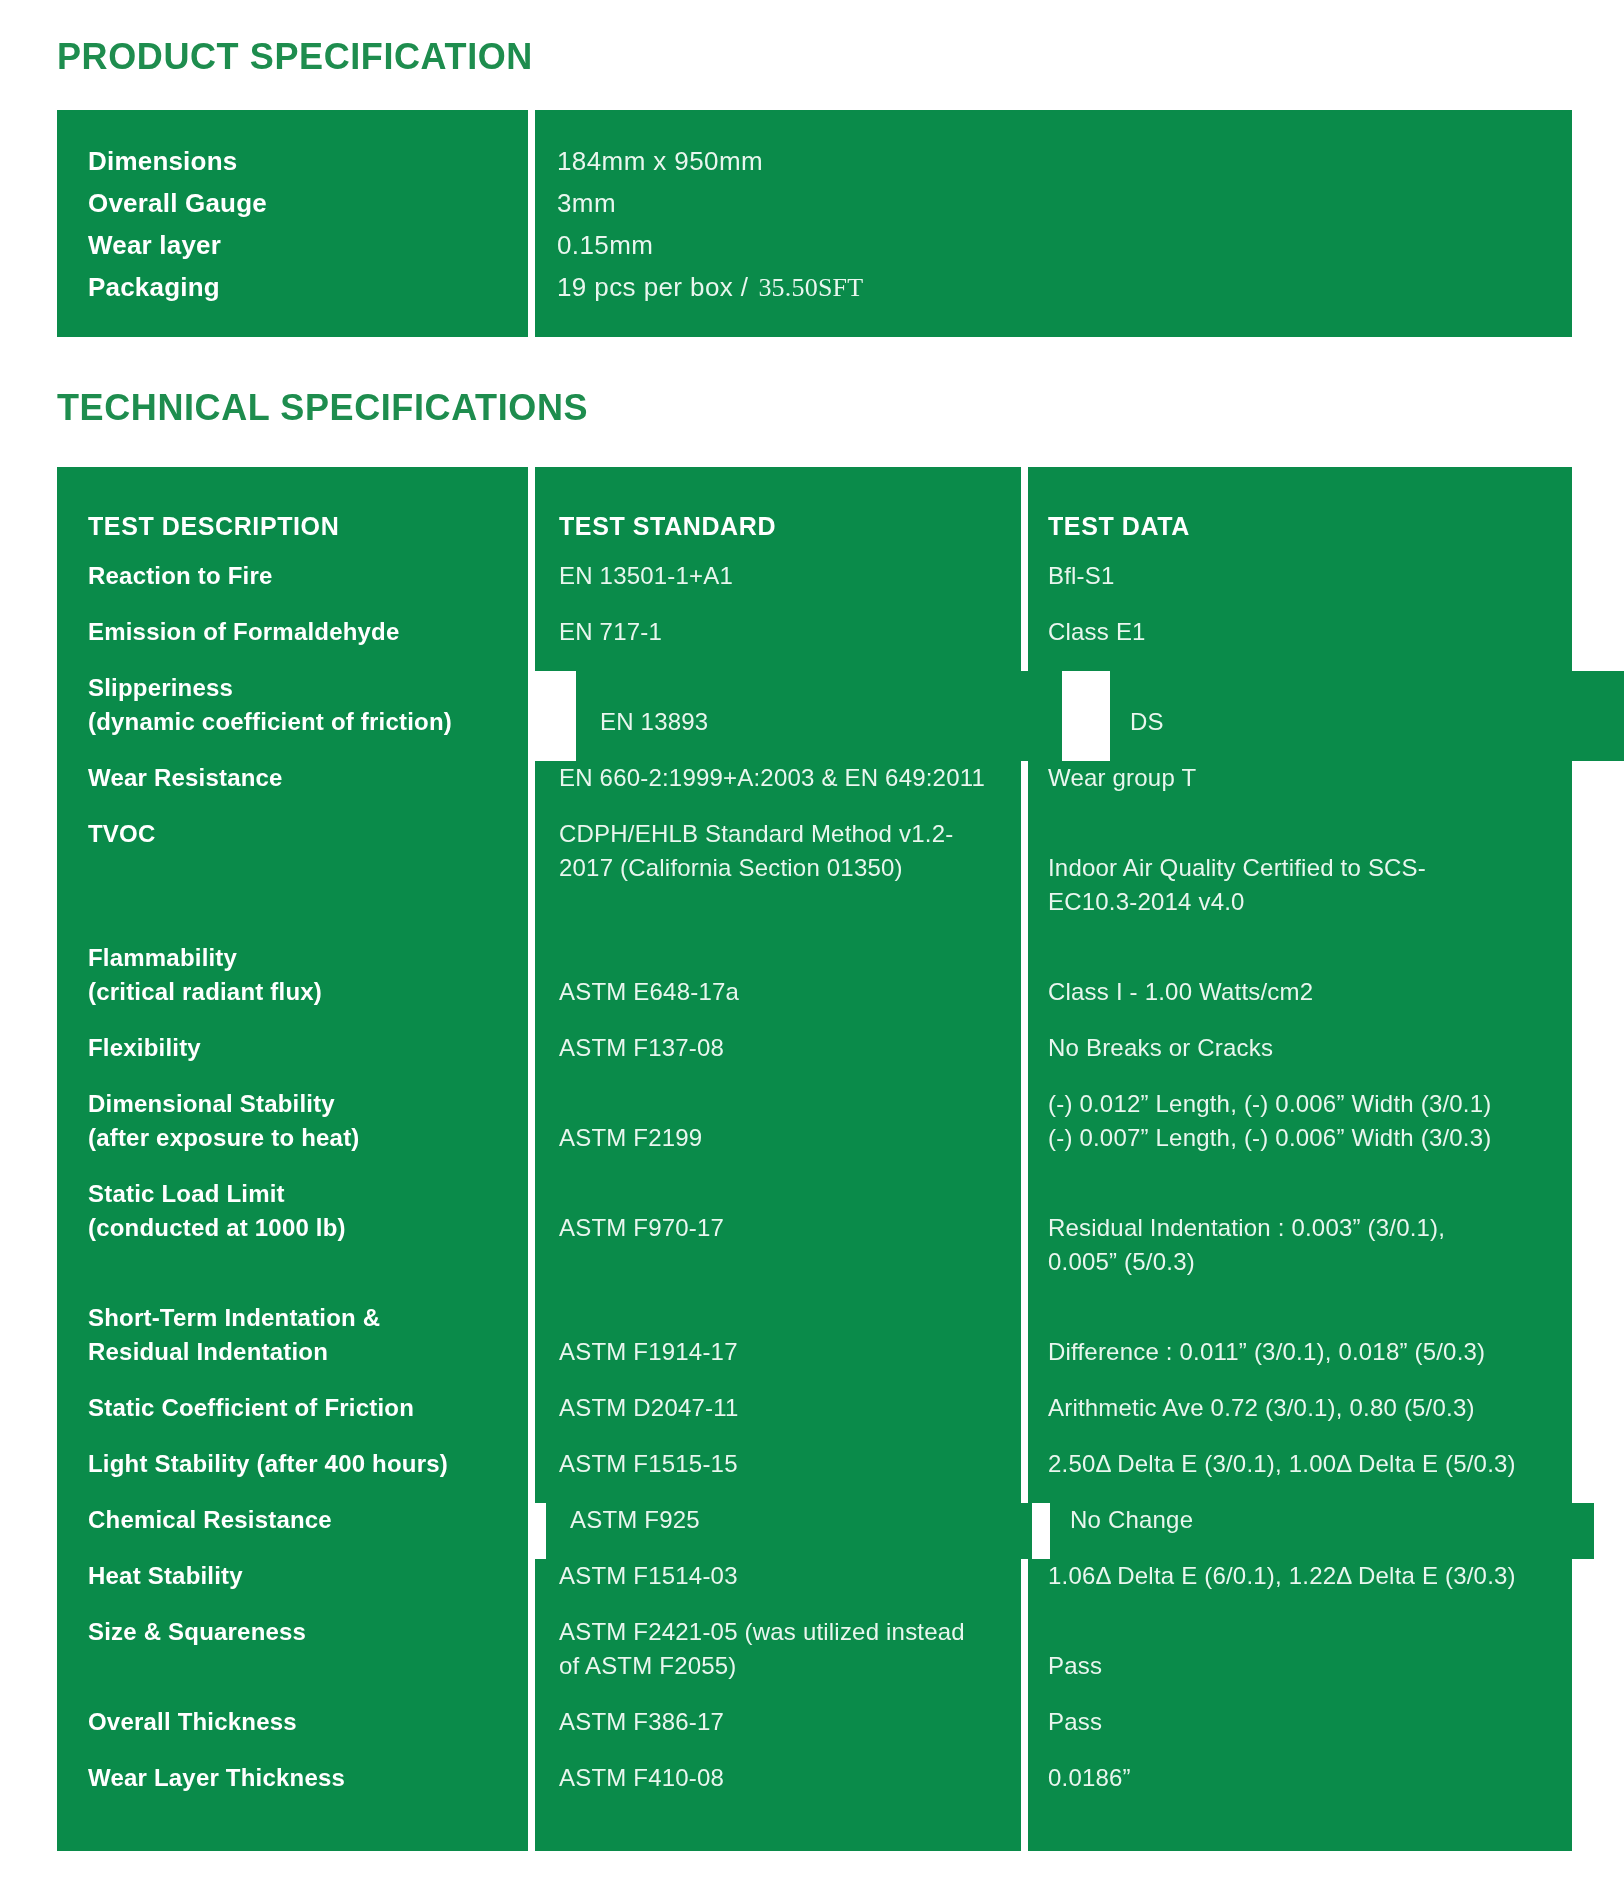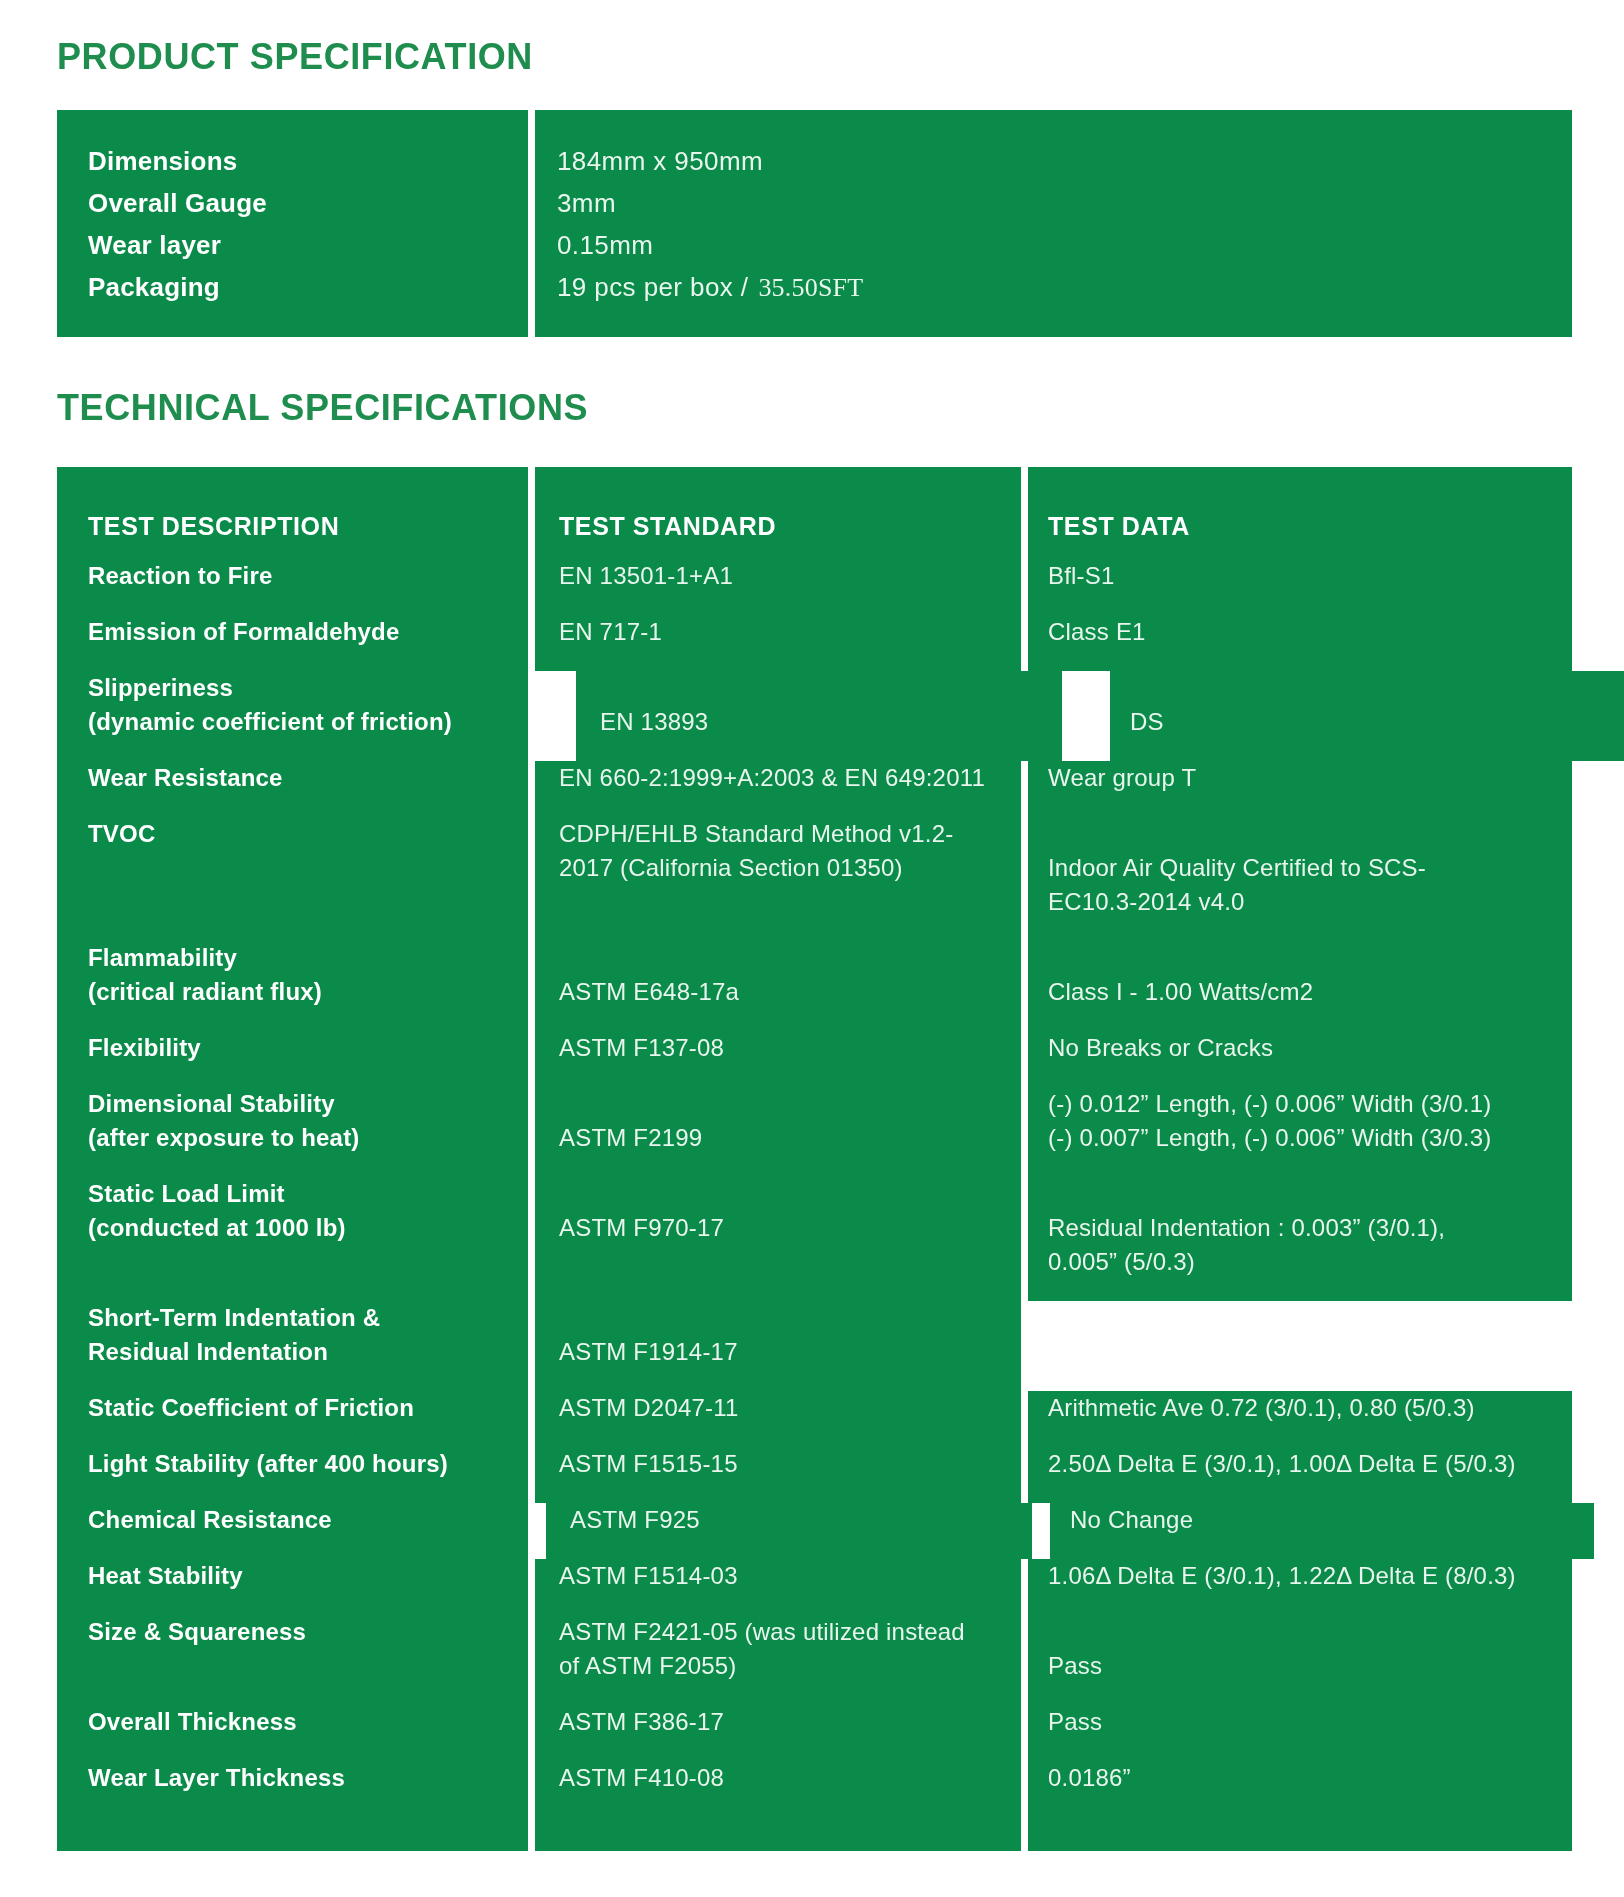--- a/index.html
+++ b/index.html
@@ -189,20 +189,24 @@
         </div>
         <div class="trow" style="min-height: 90px;">
           <div class="cell c1">
             <div class="ln b">Short-Term Indentation &amp;</div>
             <div class="ln b">Residual Indentation</div>
           </div>
           <div class="cell c2">
             <div class="ln"></div>
             <div class="ln">ASTM F1914-17</div>
           </div>
+          <div class="cell c3">
+            <div class="ln"></div>
+            <div class="ln">Difference : 0.011” (3/0.1), 0.018” (5/0.3)</div>
+          </div>
         </div>
         <div class="trow" style="min-height: 56px;">
           <div class="cell c1">
             <div class="ln b">Static Coefficient of Friction</div>
           </div>
           <div class="cell c2">
             <div class="ln">ASTM D2047-11</div>
           </div>
           <div class="cell c3">
             <div class="ln">Arithmetic Ave 0.72 (3/0.1), 0.80 (5/0.3)</div>
@@ -231,21 +235,21 @@
           </div>
         </div>
         <div class="trow" style="min-height: 56px;">
           <div class="cell c1">
             <div class="ln b">Heat Stability</div>
           </div>
           <div class="cell c2">
             <div class="ln">ASTM F1514-03</div>
           </div>
           <div class="cell c3">
-            <div class="ln">1.06Δ Delta E (3/0.1), 1.22Δ Delta E (8/0.3)</div>
+            <div class="ln">1.06Δ Delta E (6/0.1), 1.22Δ Delta E (3/0.3)</div>
           </div>
         </div>
         <div class="trow" style="min-height: 90px;">
           <div class="cell c1">
             <div class="ln b">Size &amp; Squareness</div>
           </div>
           <div class="cell c2">
             <div class="ln">ASTM F2421-05 (was utilized instead</div>
             <div class="ln">of ASTM F2055)</div>
           </div>

